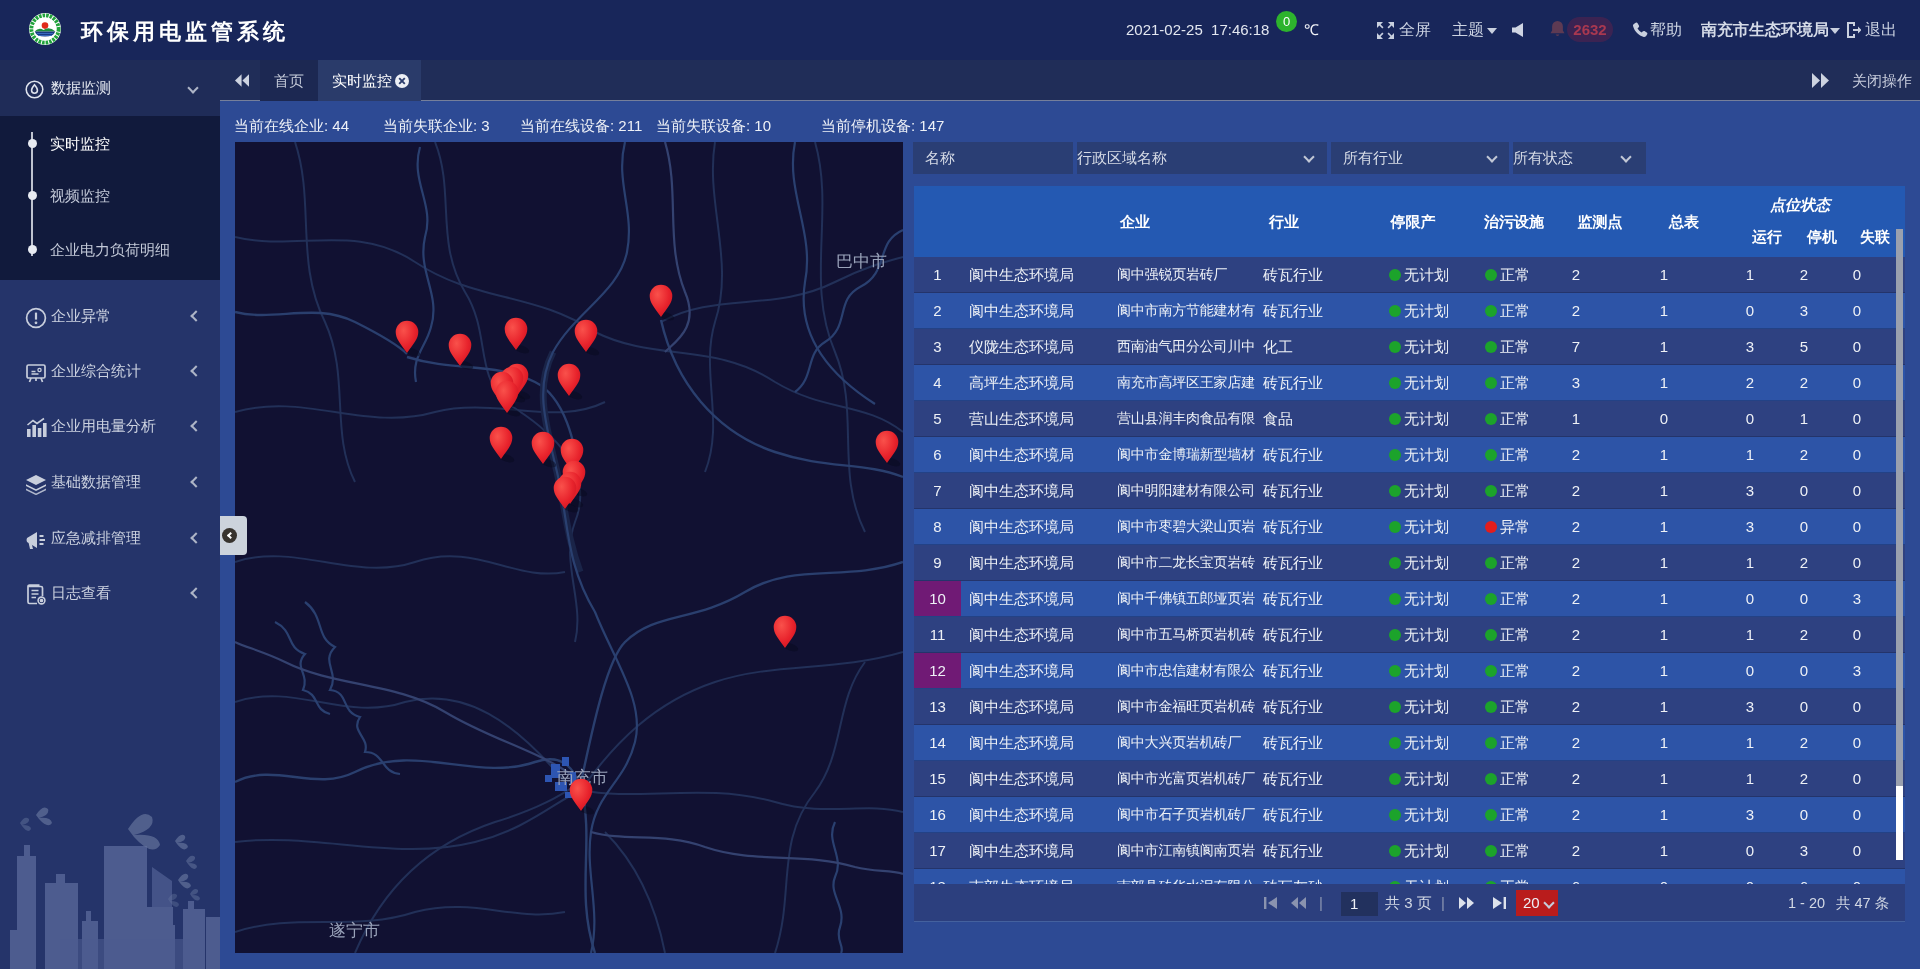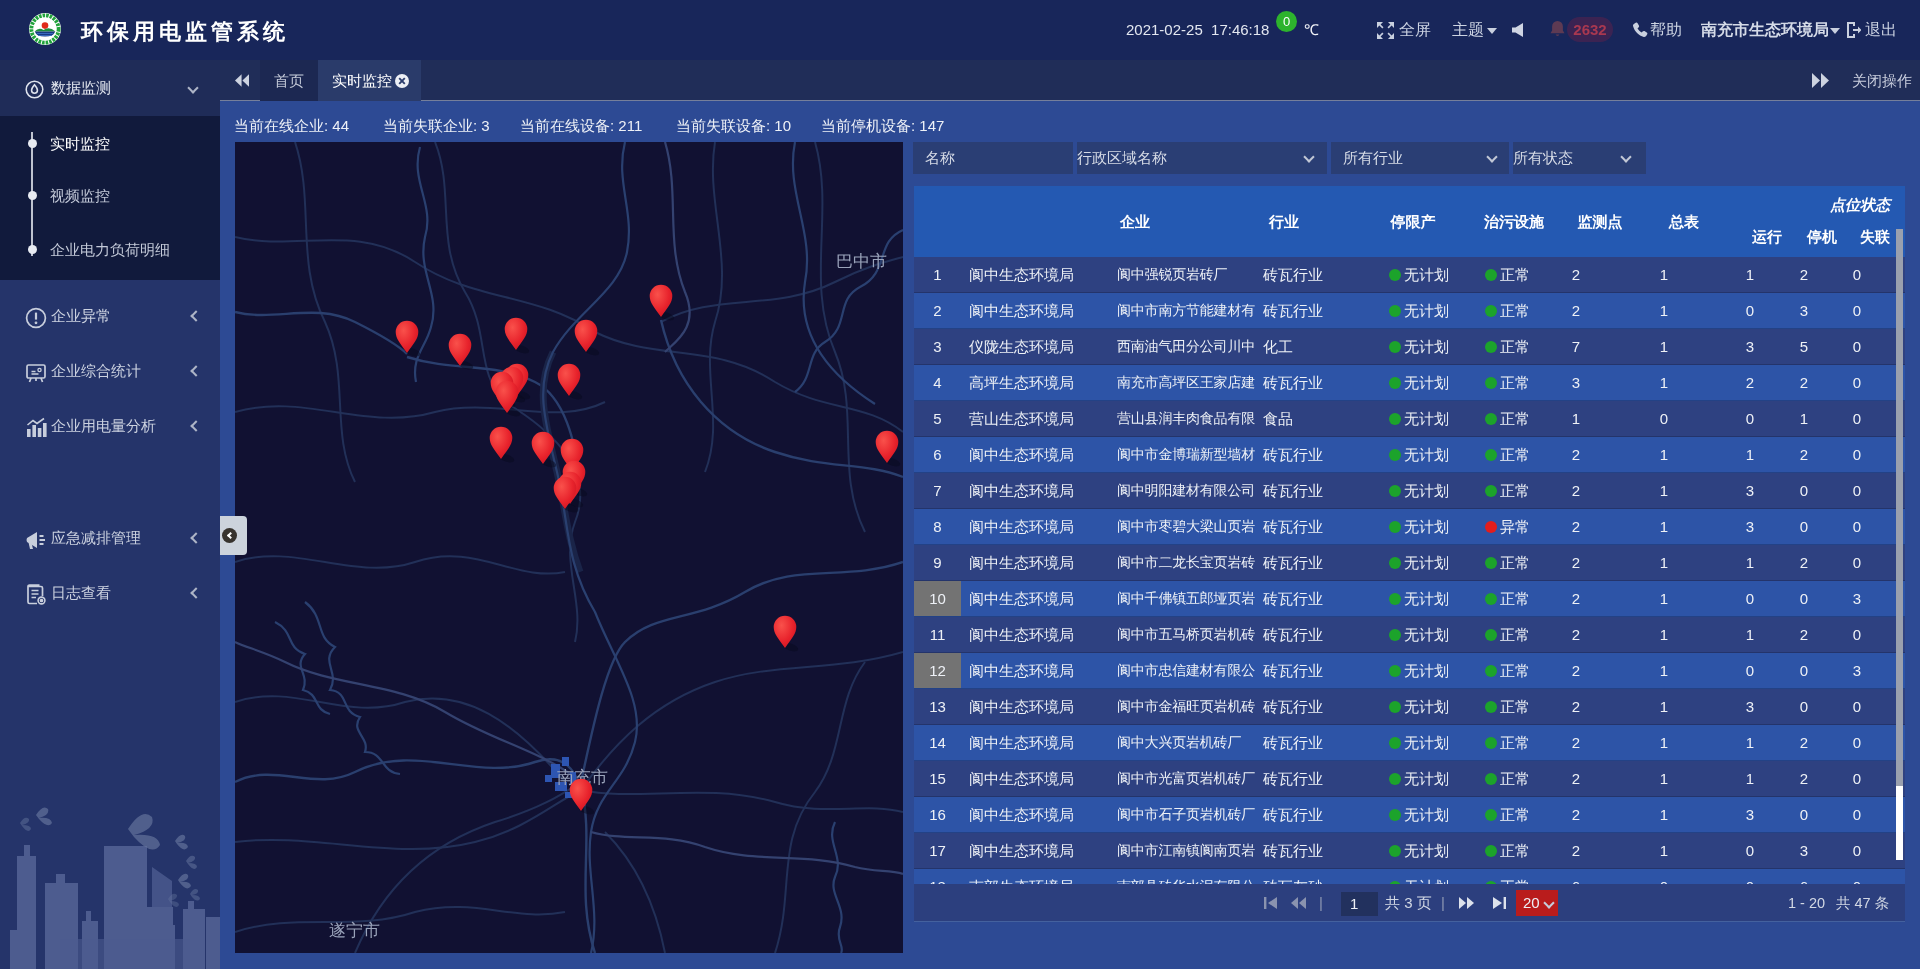--- a/index.html
+++ b/index.html
@@ -45,21 +45,21 @@
 .row:nth-child(even){background:#2d54a7}
 .row span{position:absolute;top:0;height:35px;line-height:35px;white-space:nowrap}
 .c0{left:0;width:47px;text-align:center}
 .c1{left:55px}.c2{left:203px;font-size:14px;letter-spacing:-0.2px}.c3{left:349px}
 .c4{left:475px}.c5{left:571px}
 .c6{left:632px;width:60px;text-align:center}
 .c7{left:720px;width:60px;text-align:center}
 .c8{left:806px;width:60px;text-align:center}
 .c9{left:860px;width:60px;text-align:center}
 .c10{left:913px;width:60px;text-align:center}
-.sel .c0{background:#737373;color:#eef1f6}
+.sel .c0{background:#701a75;color:#eef1f6}
 .dot{display:inline-block;width:12px;height:12px;border-radius:50%;vertical-align:-1px;margin-right:3px}
 .gd{background:#1ca32b}.rd{background:#e21d1d}
 
 #pager{left:914px;top:884px;width:991px;height:38px;background:#2c3f7e;color:#d2d8e4;font-size:15px;border-bottom:1px solid #44619e}
 #pager .pi{position:absolute;top:0;height:38px;line-height:38px}
 
 #sctrack{left:1896px;top:229px;width:7px;height:631px;background:#9aa0ae}
 #scthumb{left:1896px;top:786px;width:7px;height:74px;background:#ffffff}
 </style>
 </head>
@@ -179,20 +179,29 @@
       <svg width="22" height="22" viewBox="0 0 22 22" fill="#c8cedc">
         <rect x="2" y="12" width="3.6" height="8"></rect>
           <rect x="7.4" y="8" width="3.6" height="12"></rect>
           <rect x="12.8" y="11" width="3.6" height="9"></rect>
           <rect x="18" y="6" width="3.6" height="14"></rect>
         <path d="M2.5 8 L8 3.5 12 6.5 19 1.5" stroke="#c8cedc" stroke-width="1.6" fill="none"></path>
       </svg>
       <span class="txt">企业用电量分析</span>
         <i class="chv chv-l" style="left:192px;top:24px"></i>
     </div>
+    <div class="mitem" style="top:394px">
+      <svg width="22" height="22" viewBox="0 0 22 22" fill="#c8cedc">
+        <path d="M11 2 L21 7 11 12 1 7 Z"></path>
+        <path d="M1 11.2 L11 16.2 21 11.2 21 13 11 18 1 13 Z"></path>
+        <path d="M1 15.4 L11 20.4 21 15.4 21 17.2 11 22.2 1 17.2 Z" opacity="0.85"></path>
+      </svg>
+      <span class="txt">基础数据管理</span>
+        <i class="chv chv-l" style="left:192px;top:24px"></i>
+    </div>
     <div class="mitem" style="top:450px">
       <svg width="22" height="22" viewBox="0 0 22 22" fill="#c8cedc">
         <path d="M2 9 l10 -6 v16 l-10 -6 Z M2 9 a4.5 4.5 0 0 0 0 4 Z"></path>
         <path d="M3.5 13.5 l3 0.5 1.5 6 -3 0 Z"></path>
         <path d="M14.5 7 h4 M14.5 11 h5.5 M14.5 15 h4" stroke="#c8cedc" stroke-width="1.8" fill="none"></path>
       </svg>
       <span class="txt">应急减排管理</span>
         <i class="chv chv-l" style="left:192px;top:24px"></i>
     </div>
     <div class="mitem" style="top:505px">
@@ -226,21 +235,21 @@
     <span class="abs" style="left:1632px;top:0;height:41px;line-height:41px;font-size:15px;color:#c9cede">关闭操作</span>
   </div>
   <div class="abs" id="toggle" style="left:220px;top:516px;width:27px;height:39px;background:#ccd3dc;border-radius:0 4px 4px 0;z-index:6">
     <span style="position:absolute;left:2px;top:12px;width:15px;height:15px;border-radius:50%;background:#37332e"></span>
     <i style="position:absolute;left:8px;top:17px;width:5px;height:5px;border-left:2px solid #fff;border-bottom:2px solid #fff;transform:rotate(45deg)"></i>
   </div>
   <div class="abs" id="stats">
     <span style="left:14px">当前在线企业: 44</span>
     <span style="left:163px">当前失联企业: 3</span>
     <span style="left:300px">当前在线设备: 211</span>
-    <span style="left:456px">当前失联设备: 10</span>
+    <span style="left:436px">当前失联设备: 10</span>
     <span style="left:601px">当前停机设备: 147</span>
   </div>
   <div class="abs" id="map">
     <svg width="668" height="811" viewBox="0 0 668 811">
       <defs>
         <radialGradient id="pg" cx="0.35" cy="0.3" r="0.9">
           <stop offset="0" stop-color="#f9514b"></stop>
             <stop offset="0.55" stop-color="#e8232c"></stop>
             <stop offset="1" stop-color="#c40f1e"></stop>
         </radialGradient>
@@ -331,21 +340,21 @@
   <div class="abs filter" style="left:1077px;width:250px"><span style="">行政区域名称</span><i class="fchv" style="left:228px"></i></div>
   <div class="abs filter" style="left:1331px;width:178px"><span style="padding-left:12px">所有行业</span><i class="fchv" style="left:157px"></i></div>
   <div class="abs filter" style="left:1513px;width:133px"><span style="">所有状态</span><i class="fchv" style="left:109px"></i></div>
   <div class="abs" id="thead">
     <span class="h" style="left:161px">企业</span>
     <span class="h" style="left:310px">行业</span>
     <span class="h" style="left:439px">停限产</span>
     <span class="h" style="left:540px">治污设施</span>
     <span class="h" style="left:626px">监测点</span>
     <span class="h" style="left:710px">总表</span>
-    <span style="position:absolute;left:856px;top:8px;width:120px;height:22px;line-height:22px;text-align:right;font-style:italic">点位状态</span>
+    <span style="position:absolute;left:856px;top:8px;width:120px;height:22px;line-height:22px;text-align:left;font-style:italic">点位状态</span>
     <span class="sh" style="left:823px">运行</span>
     <span class="sh" style="left:878px">停机</span>
     <span class="sh" style="left:931px">失联</span>
   </div>
   <div class="abs" id="tbody">
     <div class="row">
         <span class="c0">1</span>
         <span class="c1">阆中生态环境局</span>
         <span class="c2">阆中强锐页岩砖厂</span>
         <span class="c3">砖瓦行业</span>

